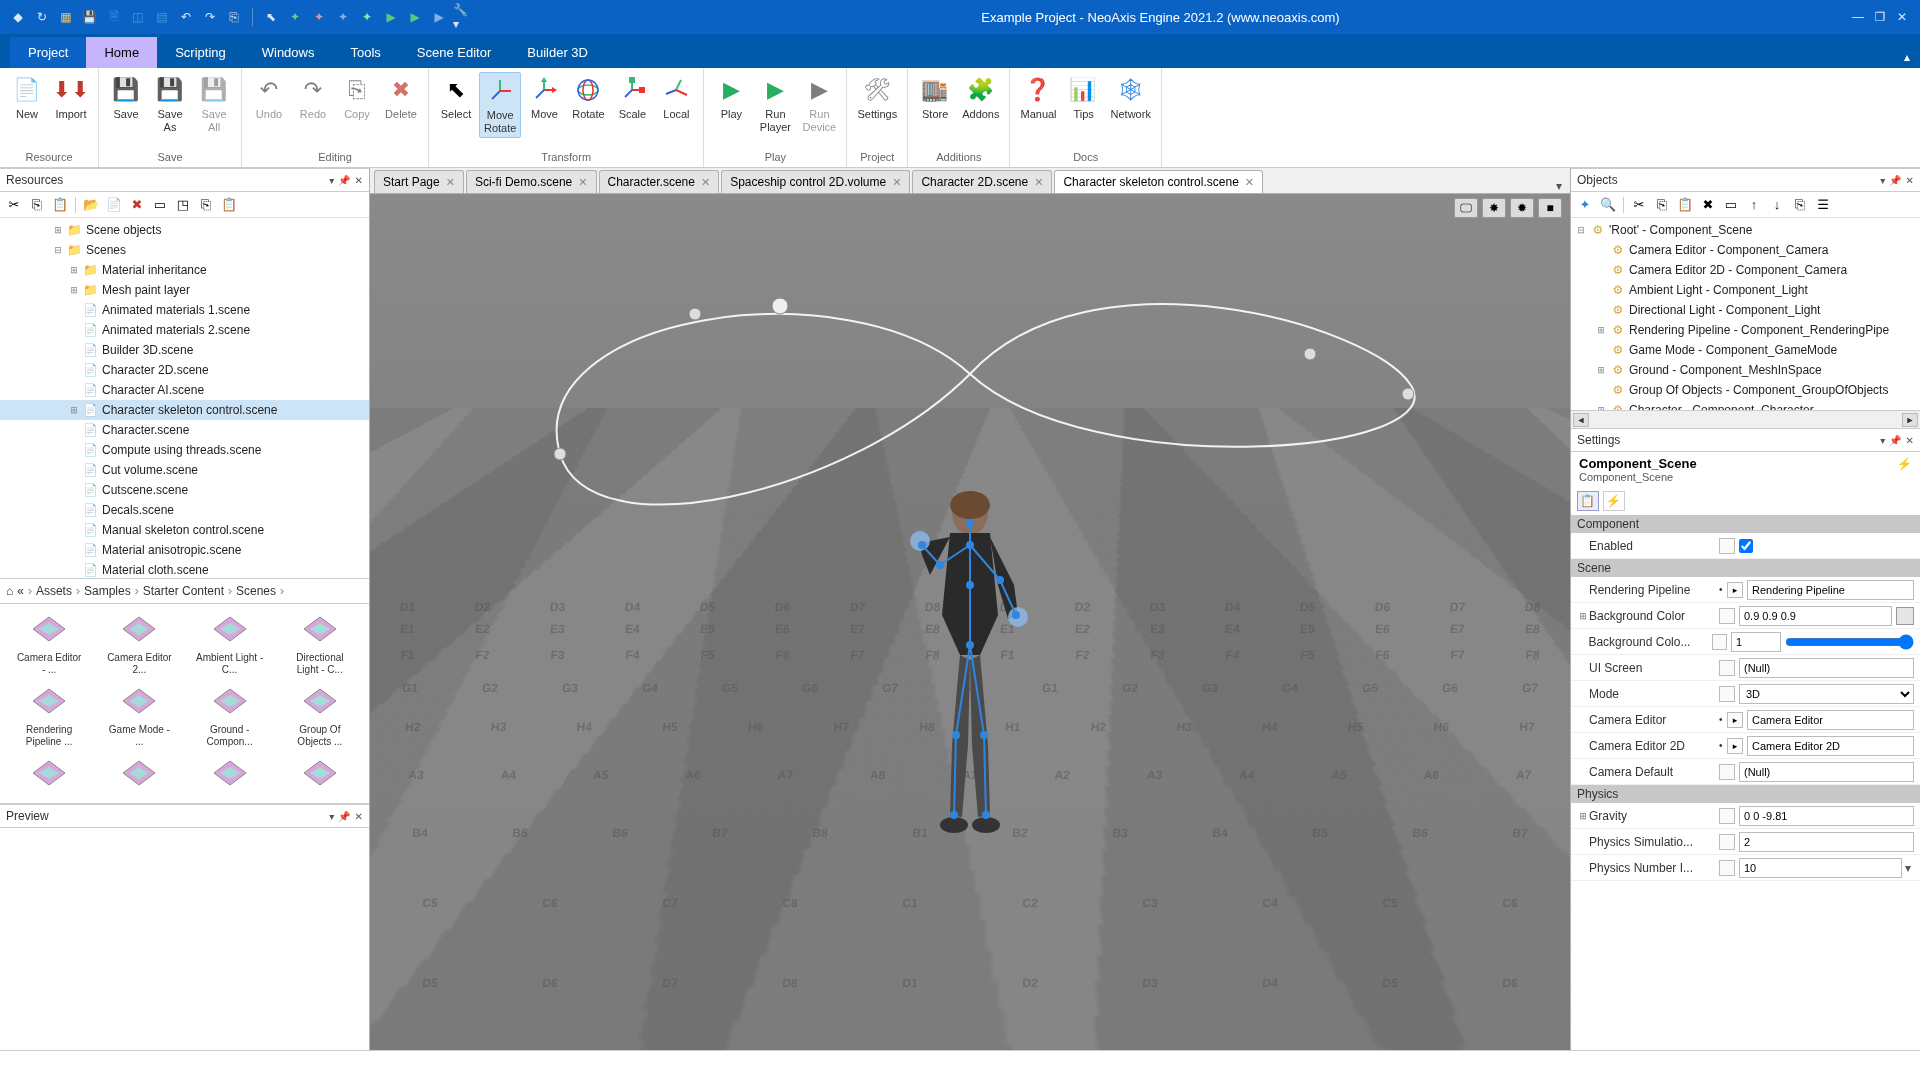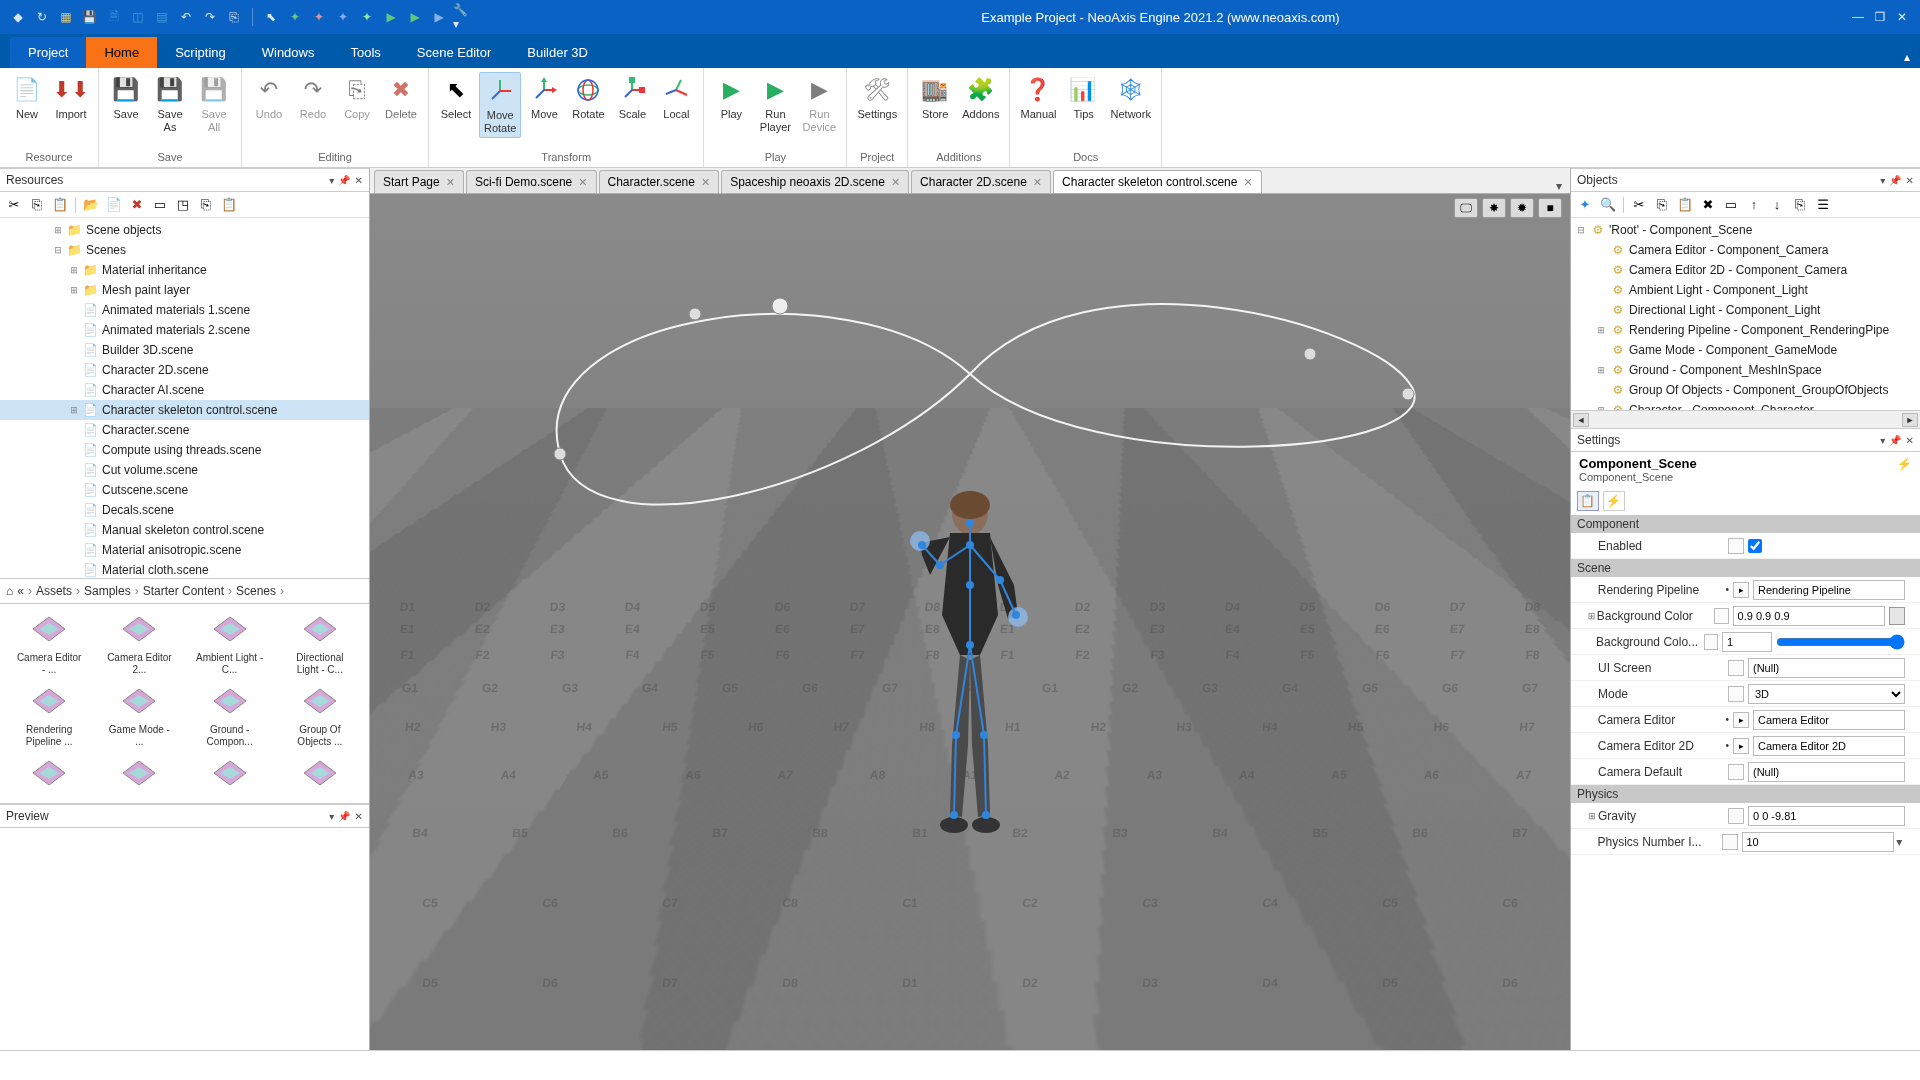--- a/index.html
+++ b/index.html
@@ -7,21 +7,21 @@
 .titlebar { height: 34px; background: #0a62c4; display: flex; align-items: center; justify-content: space-between; color: #fff; }
 .titlebar-left { display: flex; align-items: center; gap: 4px; padding-left: 8px; }
 .titlebar-center { flex: 1; text-align: center; font-size: 13px; }
 .titlebar-right { display: flex; gap: 2px; padding-right: 8px; }
 .titlebar-icon { width: 20px; height: 20px; display: flex; align-items: center; justify-content: center; opacity: 0.85; }
 .tb-sep { width: 1px; height: 18px; background: rgba(255,255,255,0.3); margin: 0 4px; }
 
 .menubar { height: 34px; background: #005aab; display: flex; align-items: flex-end; }
 .menubar-item { padding: 8px 18px; color: #fff; font-size: 13px; cursor: pointer; }
 .menubar-item.project { background: #0a62c4; border-radius: 2px 2px 0 0; margin-left: 10px; }
-.menubar-item.active { background: #f97316; color: #000; }
+.menubar-item.active { background: #c4b5fd; color: #000; }
 .menubar-collapse { margin-left: auto; padding: 4px 10px; color: #fff; }
 
 .ribbon { height: 100px; background: #fff; border-bottom: 1px solid #ccc; display: flex; }
 .ribbon-group { display: flex; flex-direction: column; border-right: 1px solid #ddd; padding: 4px 6px 2px 6px; }
 .ribbon-group-buttons { display: flex; gap: 2px; flex: 1; align-items: flex-start; }
 .ribbon-group-label { text-align: center; color: #666; font-size: 11px; padding: 2px 0; }
 .ribbon-btn { display: flex; flex-direction: column; align-items: center; justify-content: flex-start; padding: 2px 4px; cursor: pointer; min-width: 42px; border-radius: 2px; }
 .ribbon-btn.active { background: #cde4f7; border: 1px solid #9bc7ea; }
 .ribbon-icon { width: 32px; height: 32px; display: flex; align-items: center; justify-content: center; font-size: 22px; }
 .ribbon-label { font-size: 11px; color: #333; text-align: center; line-height: 1.2; margin-top: 2px; }
@@ -75,21 +75,21 @@
 .sh-track { flex: 1; }
 
 .settings { flex: 1; display: flex; flex-direction: column; overflow: hidden; }
 .settings-body { flex: 1; overflow-y: auto; }
 .settings-head { padding: 4px 8px; }
 .settings-head-title { font-weight: bold; font-size: 13px; }
 .settings-head-sub { color: #555; font-size: 11px; }
 .settings-tabs { padding: 4px 6px; display: flex; gap: 4px; }
 .settings-tab { width: 22px; height: 20px; border: 1px solid #99c; background: #e6f0fb; display: flex; align-items: center; justify-content: center; font-size: 12px; cursor: pointer; }
 .prop-section { background: #c8c8c8; padding: 2px 6px; font-size: 12px; font-weight: 500; color: #333; }
-.prop-row { display: flex; align-items: center; height: 26px; padding: 0 15px; border-bottom: 1px solid #f0f0f0; }
+.prop-row { display: flex; align-items: center; height: 26px; padding: 0 6px; border-bottom: 1px solid #f0f0f0; }
 .prop-expand { width: 12px; font-size: 9px; color: #777; text-align: center; }
 .prop-label { width: 130px; font-size: 12px; color: #333; overflow: hidden; text-overflow: ellipsis; white-space: nowrap; }
 .prop-dot { width: 8px; font-size: 10px; color: #333; }
 .prop-mark { width: 16px; height: 16px; border: 1px solid #bbb; background: #fafafa; margin-right: 4px; display: flex; align-items: center; justify-content: center; font-size: 9px; }
 .prop-input { flex: 1; height: 20px; border: 1px solid #bbb; padding: 0 4px; font-size: 11px; background: #fff; }
 .prop-check { width: 14px; height: 14px; }
 .prop-combo { flex: 1; height: 20px; border: 1px solid #bbb; font-size: 11px; padding: 0 2px; background: #fff; }
 .prop-color { width: 18px; height: 18px; border: 1px solid #999; background: #e6e6e6; margin-left: 4px; }
 .prop-slider-wrap { flex:1; display:flex; align-items:center; gap:4px; }
 
@@ -590,21 +590,21 @@
         </div>
         <div class="doc-tab">
           <span>Sci-fi Demo.scene</span>
           <span class="doc-tab-close">✕</span>
         </div>
         <div class="doc-tab">
           <span>Character.scene</span>
           <span class="doc-tab-close">✕</span>
         </div>
         <div class="doc-tab">
-          <span>Spaceship neoaxis 2D.scene</span>
+          <span>Spaceship control 2D.volume</span>
           <span class="doc-tab-close">✕</span>
         </div>
         <div class="doc-tab">
           <span>Character 2D.scene</span>
           <span class="doc-tab-close">✕</span>
         </div>
         <div class="doc-tab active">
           <span>Character skeleton control.scene</span>
           <span class="doc-tab-close">✕</span>
         </div>
@@ -985,20 +985,26 @@
 
         <div class="prop-section">Physics</div>
         <div class="prop-row">
             <span class="prop-expand">⊞</span>
             <span class="prop-label">Gravity</span>
             <span class="prop-mark"></span>
             <input class="prop-input" value="0 0 -9.81" style="">
           </div>
         <div class="prop-row">
             <span class="prop-expand"></span>
+            <span class="prop-label">Physics Simulatio...</span>
+            <span class="prop-mark"></span>
+            <input class="prop-input" value="2" style="">
+          </div>
+        <div class="prop-row">
+            <span class="prop-expand"></span>
             <span class="prop-label">Physics Number I...</span>
             <span class="prop-mark"></span>
             <input class="prop-input" value="10" style="">
             <span style="width:12px;text-align:center;color:#555">▾</span>
           </div>
       </div>
     </div>
   </div>
 </div>
 

